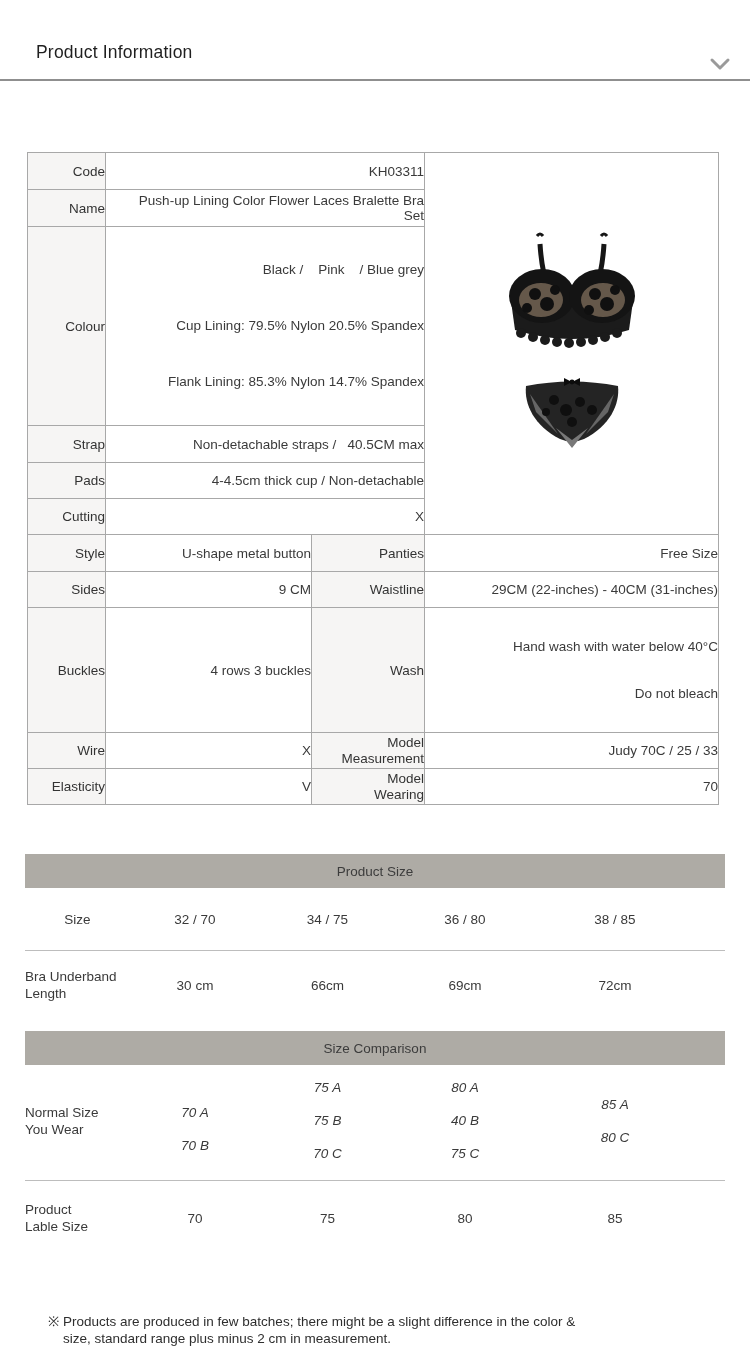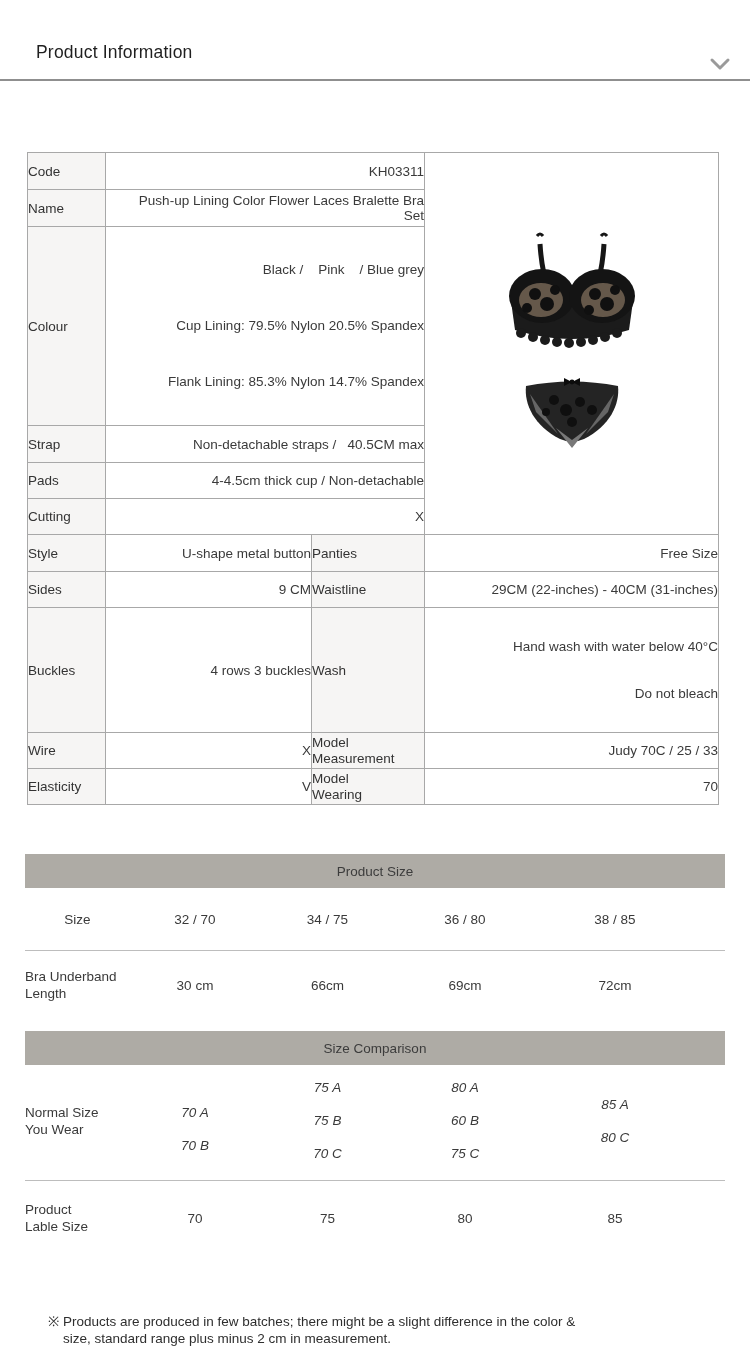--- a/index.html
+++ b/index.html
@@ -10,21 +10,21 @@
   }
   
   .hdr { position:relative; height:81px; border-bottom:2px solid #8f8f8f; }
   .hdr-title { position:absolute; left:36px; top:42px; font-size:17.5px; color:#1f1f1f; letter-spacing:.2px; }
   .hdr-chev { position:absolute; right:19px; bottom:6px; width:22px; height:18px; cursor:pointer; }
   .hdr-chev svg { display:block; }
   
   .spec-wrap { margin:71px 0 0 27px; }
   table.spec { border-collapse:collapse; table-layout:fixed; width:691px; font-size:13.5px; }
   table.spec td { border:1px solid #a8a8a8; vertical-align:middle; }
-  td.lbl { background:#f6f5f4; text-align:left; color:#333; }
+  td.lbl { background:#f6f5f4; text-align:right; color:#333; }
   td.val { padding-left:17px; background:#fff; white-space:pre-wrap;text-align:right; }
   td.val .ln { display:block; }
   .colour-lines .ln { line-height:26px; }
   .wash-lines .ln { line-height:17px; }
   .two-line span { display:block; line-height:16px; }
   td.photo-cell { background:#fff; text-align:center; vertical-align:middle; padding:0; }
   
   .section { margin-left:25px; width:700px; }
   .bar { height:34px; background:#aeaba5; display:flex; align-items:center; justify-content:center; color:#3c3c3c; }
   .grid5 { display:grid; grid-template-columns:105px 130px 135px 140px 160px; align-items:center; }
@@ -237,21 +237,21 @@
       <div class="cv">70 A</div>
       <div class="cv">70 B</div>
     </div>
     <div class="cmp-col">
       <div class="cv">75 A</div>
       <div class="cv">75 B</div>
       <div class="cv">70 C</div>
     </div>
     <div class="cmp-col">
       <div class="cv">80 A</div>
-      <div class="cv">60 B</div>
+      <div class="cv">40 B</div>
       <div class="cv">75 C</div>
     </div>
     <div class="cmp-col">
       <div class="cv">85 A</div>
       <div class="cv">80 C</div>
     </div>
   </div>
   <hr class="rule">
   <div class="grid5 label-size-row">
     <div class="gcell-label">

